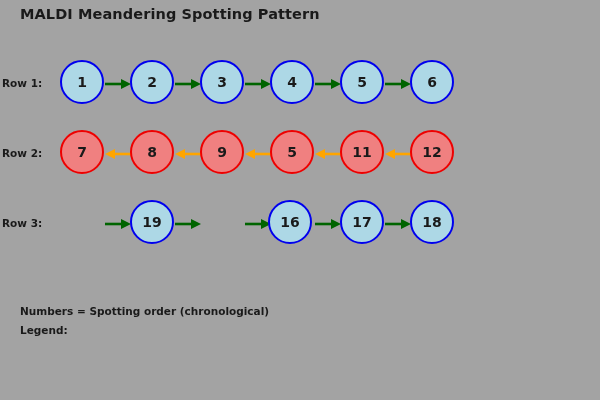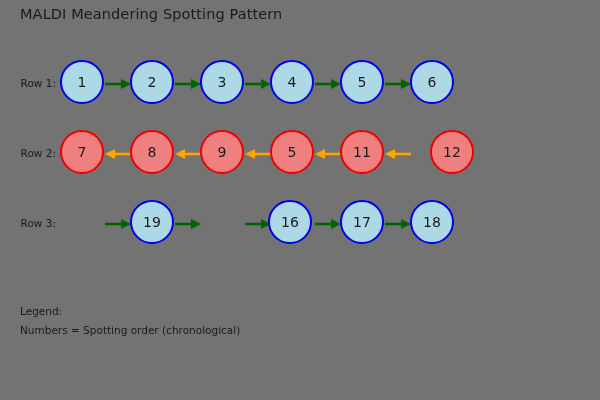--- a/index.html
+++ b/index.html
@@ -11,21 +11,22 @@
     height: 400px;
     background: #ffffff;
     font-family: "DejaVu Sans", sans-serif;
     color: #1a1a1a;
     overflow: hidden;
   }
   #canvas {
     position: relative;
     width: 600px;
     height: 400px;
-    background: #737373;
+    background: #a3a3a3;
+    font-weight: bold;
   }
   #title {
     position: absolute;
     left: 20px;
     top: 6px;
     font-size: 14.5px;
     color: #1a1a1a;
     white-space: nowrap;
     letter-spacing: 0.1px;
   }
@@ -34,21 +35,20 @@
     left: 0;
     height: 46px;
   }
   .row-label {
     position: absolute;
     top: 50%;
     transform: translateY(-50%);
     font-size: 10.5px;
     color: #1a1a1a;
     white-space: nowrap;
-    text-align: right;
     width: 54px;
   }
   .node {
     position: absolute;
     top: 0;
     width: 44px;
     height: 44px;
     border-radius: 50%;
     box-sizing: border-box;
     display: flex;
@@ -142,21 +142,21 @@
         <div class="node red" style="left: 270px;">5</div>
         <div class="arrow" style="left: 315px;"><svg width="26" height="14" viewBox="0 0 26 14">
             <line x1="26" y1="7" x2="8" y2="7" stroke="#ffa500" stroke-width="2.6"></line>
             <polygon points="0,7 10,12 10,2" fill="#ffa500"></polygon>
           </svg></div>
         <div class="node red" style="left: 340px;">11</div>
         <div class="arrow" style="left: 385px;"><svg width="26" height="14" viewBox="0 0 26 14">
             <line x1="26" y1="7" x2="8" y2="7" stroke="#ffa500" stroke-width="2.6"></line>
             <polygon points="0,7 10,12 10,2" fill="#ffa500"></polygon>
           </svg></div>
-        <div class="node red" style="left: 430px;">12</div>
+        <div class="node red" style="left: 410px;">12</div>
       </div>
       <div class="row" style="top: 200px; width: 600px;">
         <div class="row-label" style="left: 2px;">Row 3:</div>
         <div class="arrow" style="left: 105px;"><svg width="26" height="14" viewBox="0 0 26 14">
             <line x1="0" y1="7" x2="18" y2="7" stroke="#006400" stroke-width="2.6"></line>
             <polygon points="26,7 16,12 16,2" fill="#006400"></polygon>
           </svg></div>
         <div class="node blue" style="left: 130px;">19</div>
         <div class="arrow" style="left: 175px;"><svg width="26" height="14" viewBox="0 0 26 14">
             <line x1="0" y1="7" x2="18" y2="7" stroke="#006400" stroke-width="2.6"></line>
@@ -174,17 +174,17 @@
         <div class="node blue" style="left: 340px;">17</div>
         <div class="arrow" style="left: 385px;"><svg width="26" height="14" viewBox="0 0 26 14">
             <line x1="0" y1="7" x2="18" y2="7" stroke="#006400" stroke-width="2.6"></line>
             <polygon points="26,7 16,12 16,2" fill="#006400"></polygon>
           </svg></div>
         <div class="node blue" style="left: 410px;">18</div>
       </div>
     </div>
 
   <div id="legend">
+    <div>Numbers = Spotting order (chronological)</div>
     <div>Legend:</div>
-    <div>Numbers = Spotting order (chronological)</div>
   </div>
 
 </div>
 
 </body></html>

